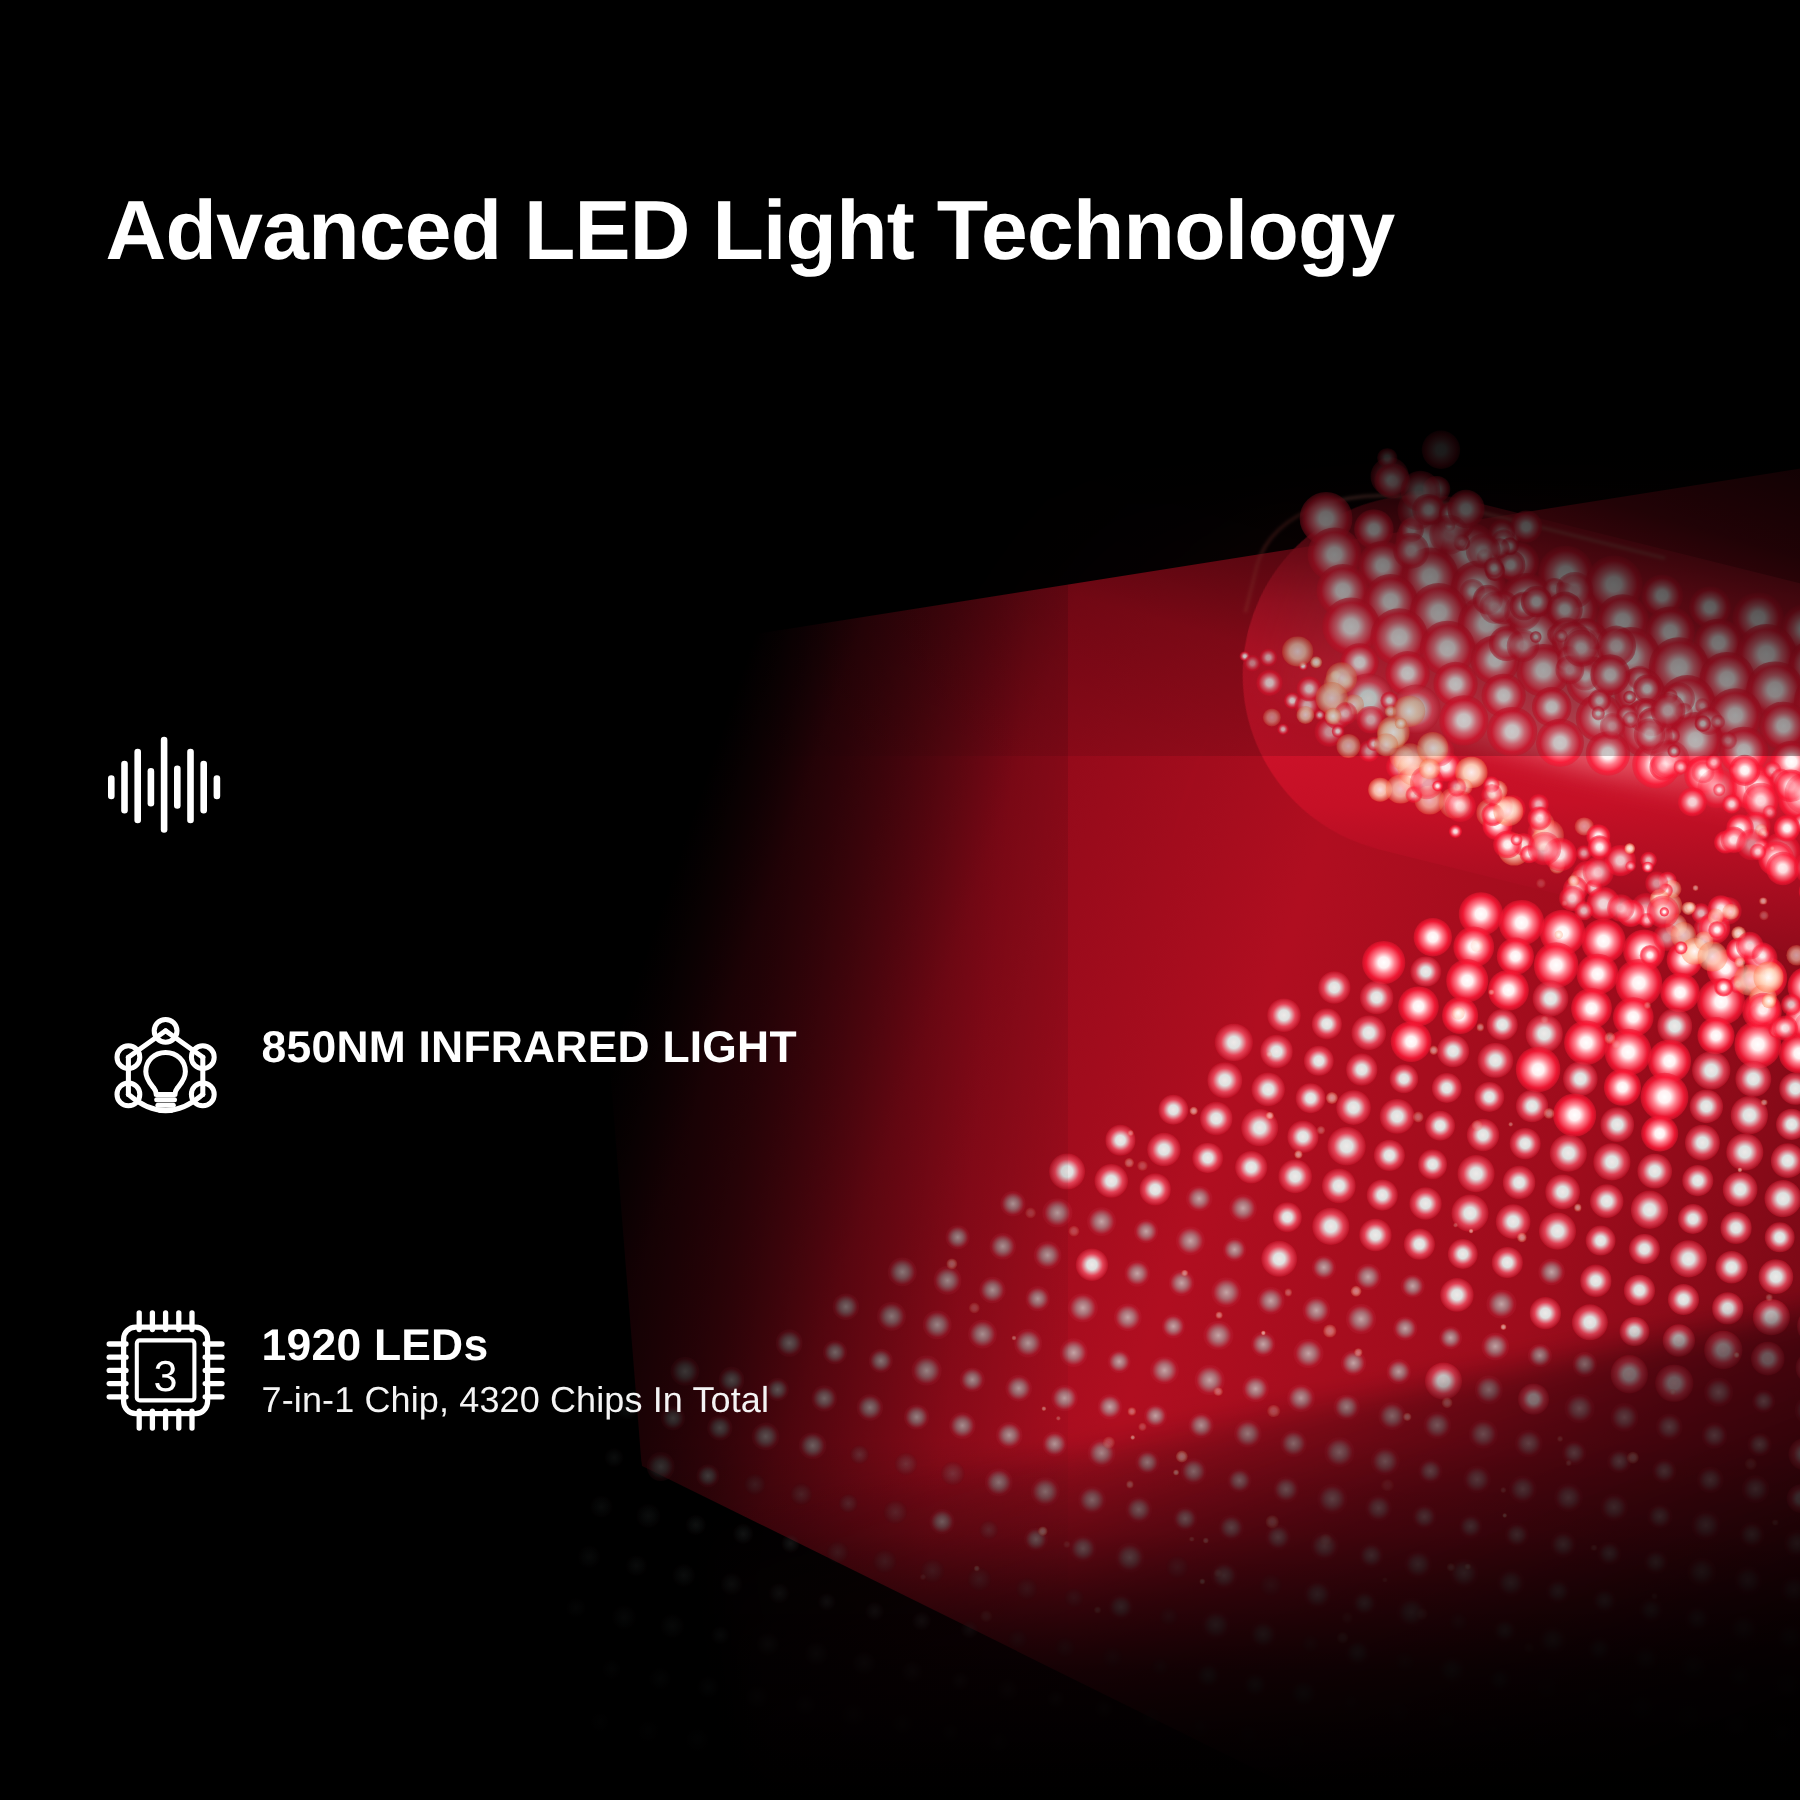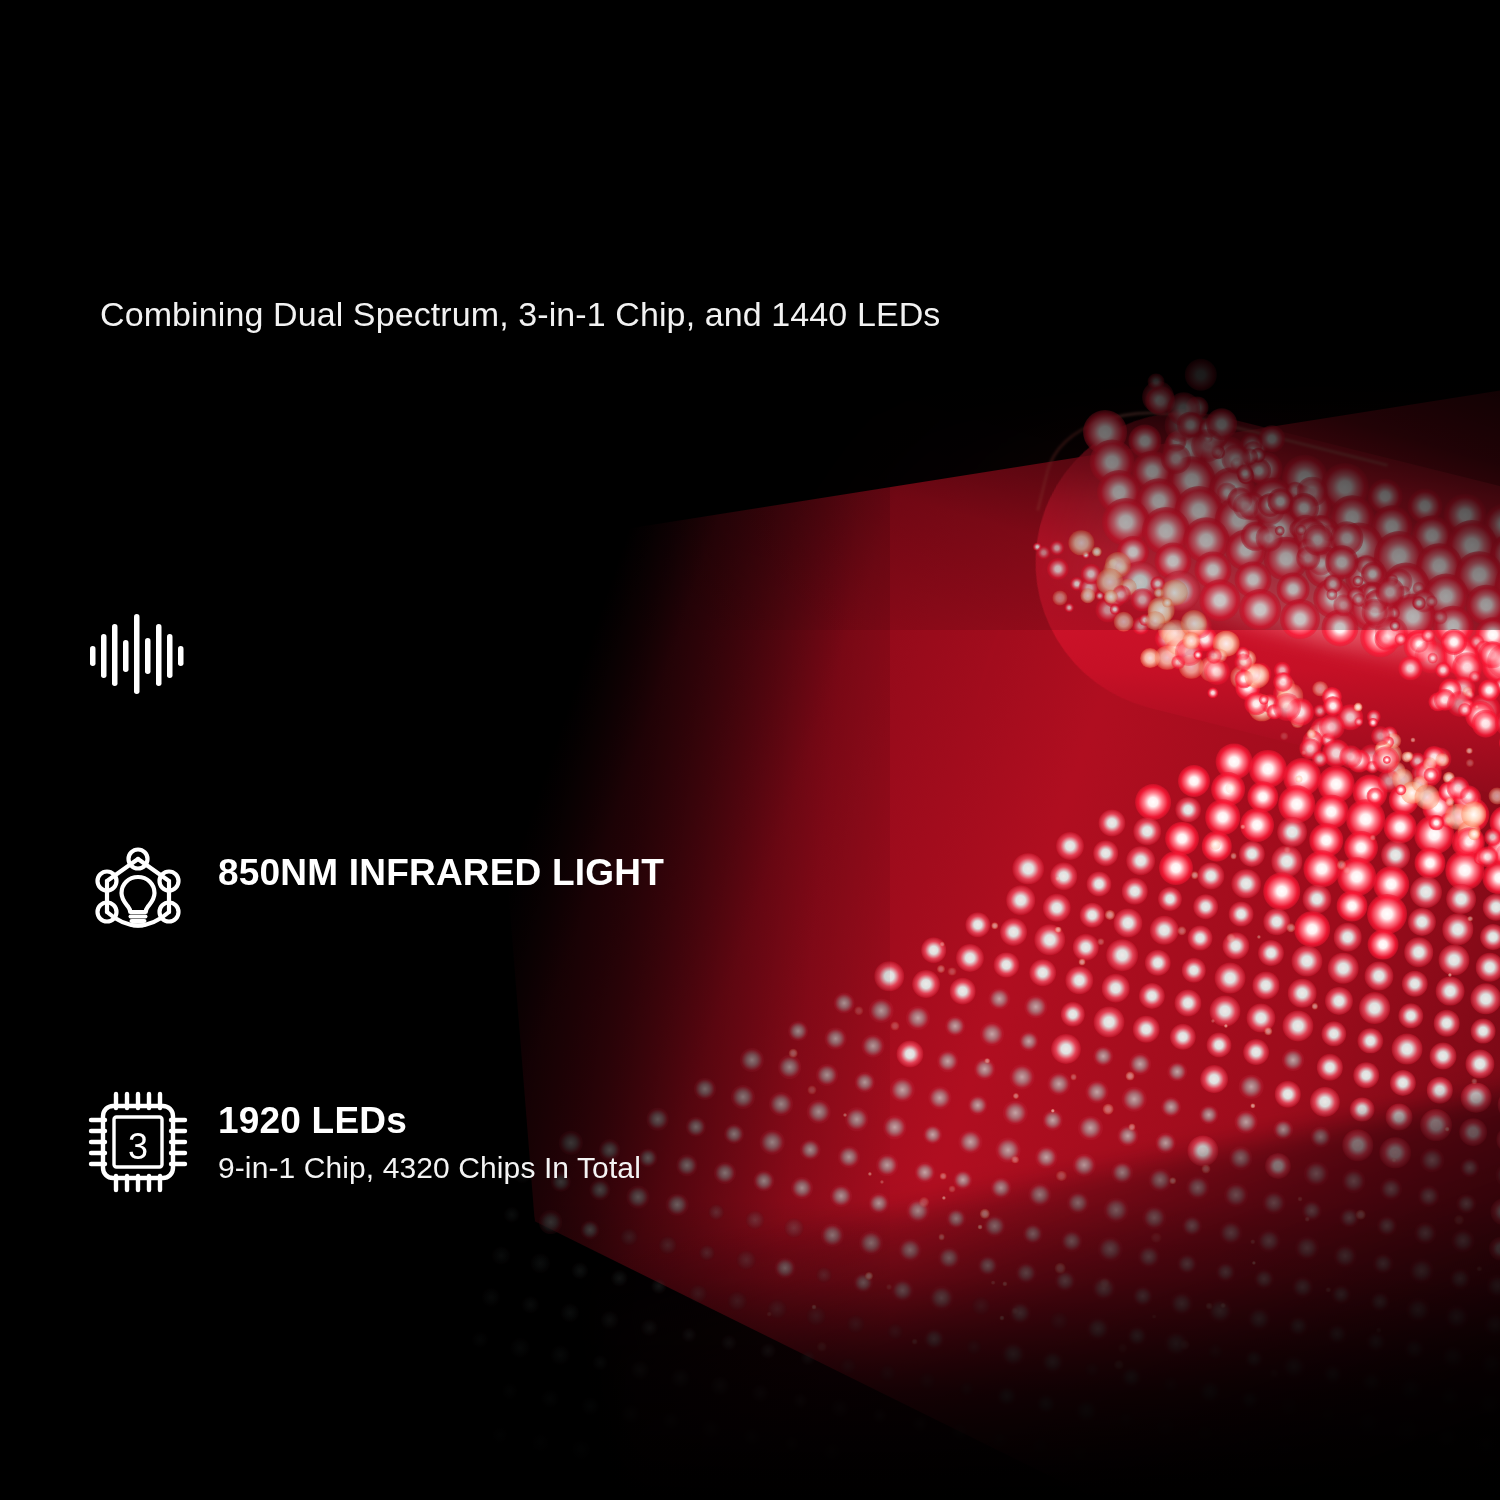--- a/index.html
+++ b/index.html
@@ -1120,22 +1120,22 @@
         <div class="led spark" style="left: 1233.5px; top: 855.8px; width: 6.8px; height: 6.8px; opacity: 0.44;"></div>
       </div>
     <div class="panel-lower-fold"></div>
     <div class="edge-fade-left"></div>
     <div class="edge-fade-top"></div>
     <div class="edge-fade-bottom"></div>
   </div>
 
   <div id="content">
 
-
-    <p id="page-subtitle">Combining Dual Spectrum, 3-in-1 Chip, and 1440 LEDs</p>
+    <h1 id="page-title">Advanced LED Light Technology</h1>
+
 
     <div class="feature" id="feature-0">
       <div class="feature-icon">
         <svg width="100" height="88" viewBox="0 0 100 88" aria-hidden="true">
           <g fill="#ffffff">
             <rect x="2" y="36" width="5.5" height="20" rx="2.7"></rect>
             <rect x="13" y="24" width="5.5" height="44" rx="2.7"></rect>
             <rect x="24" y="14" width="5.5" height="62" rx="2.7"></rect>
             <rect x="35" y="30" width="5.5" height="32" rx="2.7"></rect>
             <rect x="46" y="4" width="5.5" height="80" rx="2.7"></rect>
@@ -1211,18 +1211,18 @@
               <path d="M83 73 L97 73"></path>
 
             <rect x="15" y="15" width="70" height="72" rx="10"></rect>
             <rect x="26" y="26" width="48" height="50" rx="2.5" stroke-width="3.4"></rect>
           </g>
           <text x="50" y="68" text-anchor="middle" font-family="Liberation Sans, sans-serif" font-size="36" font-weight="400" fill="#ffffff">3</text>
         </svg>
       </div>
       <div class="feature-text">
         <div class="feature-title">1920 LEDs</div>
-        <div class="feature-desc">9-in-1 Chip, 4320 Chips In Total</div>
+        <div class="feature-desc">7-in-1 Chip, 4320 Chips In Total</div>
       </div>
     </div>
 
   </div>
 </div>
 
 </body></html>

